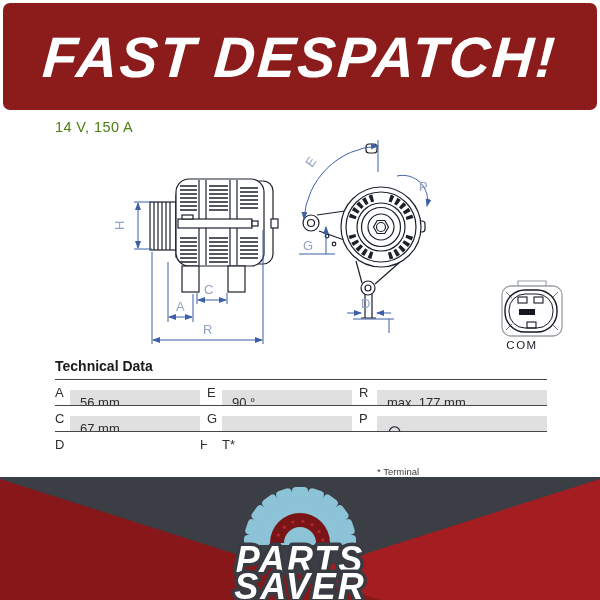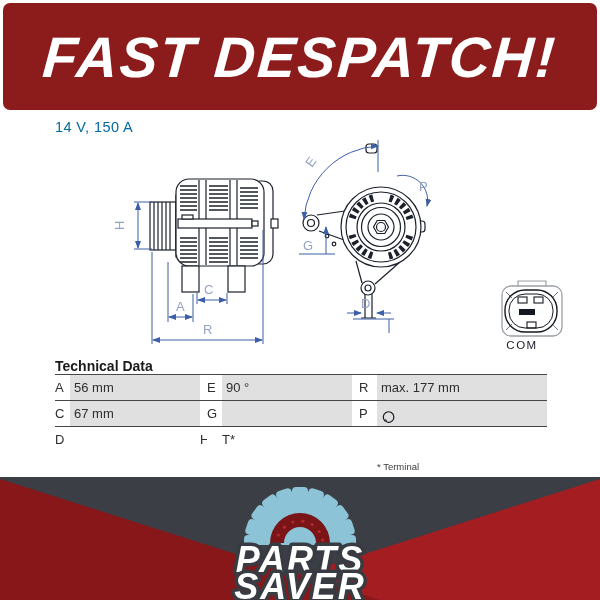--- a/index.html
+++ b/index.html
@@ -7,34 +7,34 @@
          font-family:"Liberation Sans",sans-serif;}
 
   
   .banner{position:absolute;left:3px;top:3px;width:594px;height:107px;
           background:var(--banner-red,#8c1b1b);border-radius:7px;
           display:flex;align-items:center;justify-content:center;}
   .banner-text{color:#fff;font-weight:bold;font-style:italic;font-size:57px;
                letter-spacing:2px;white-space:nowrap;transform:skewX(-4deg);}
 
   
-  .spec{position:absolute;left:55px;top:119px;font-size:14.5px;color:#0369a1;letter-spacing:.4px;}
+  .spec{position:absolute;left:55px;top:119px;font-size:14.5px;color:#4d7c0f;letter-spacing:.4px;}
 
   
   .drawing{position:absolute;left:100px;top:135px;width:480px;height:225px;}
   .dimlabel{fill:var(--dim-label,#94a3c2);font-size:13px;font-family:"Liberation Sans",sans-serif;}
 
   
   .tech{position:absolute;left:55px;top:358px;width:492px;}
-  .tech-title{font-size:14px;font-weight:bold;color:#1a1a1a;}
+  .tech-title{font-size:14px;font-weight:bold;color:#1a1a1a;padding-bottom:5px;}
   .trow{display:grid;grid-template-columns:15px 130px 7px 15px 130px 7px 18px 170px;
         border-top:1.5px solid #43464b;height:25px;line-height:25px;font-size:13px;color:#2e2e2e;}
   .trow:last-of-type{border-bottom:1.5px solid #43464b;}
   .kcell{background:#fff;}
-  .vcell{background:var(--cell-gray,#e0e0e0);padding-left:4px;overflow:hidden;white-space:nowrap;}
+  .vcell{background:var(--cell-gray,#e0e0e0);padding-left:10px;overflow:hidden;white-space:nowrap;margin-top:10px;}
   .spacer{background:#fff;}
   .footnote{font-size:9.5px;color:#3c3c3c;margin-left:322px;margin-top:9px;}
   .rot-icon{vertical-align:middle;margin-top:4px;}
 
   
   .footer{position:absolute;left:0;top:477px;width:600px;height:123px;}
 </style>
 </head>
 <body>
 

